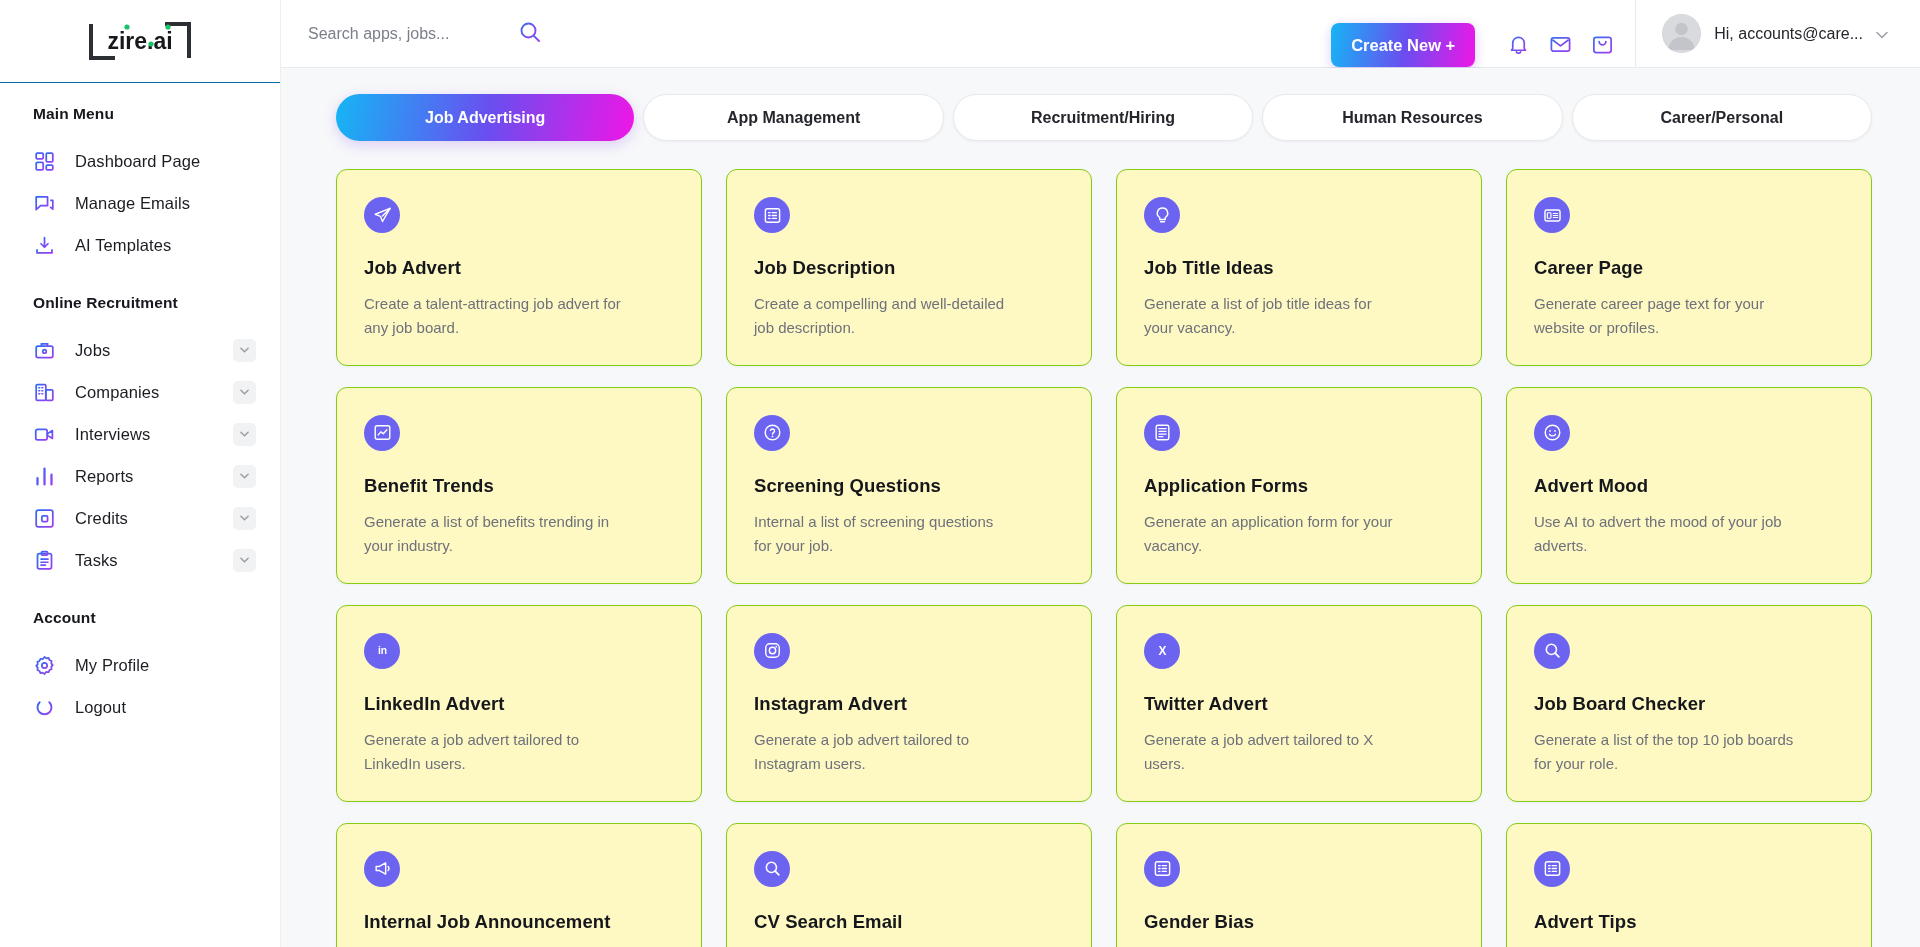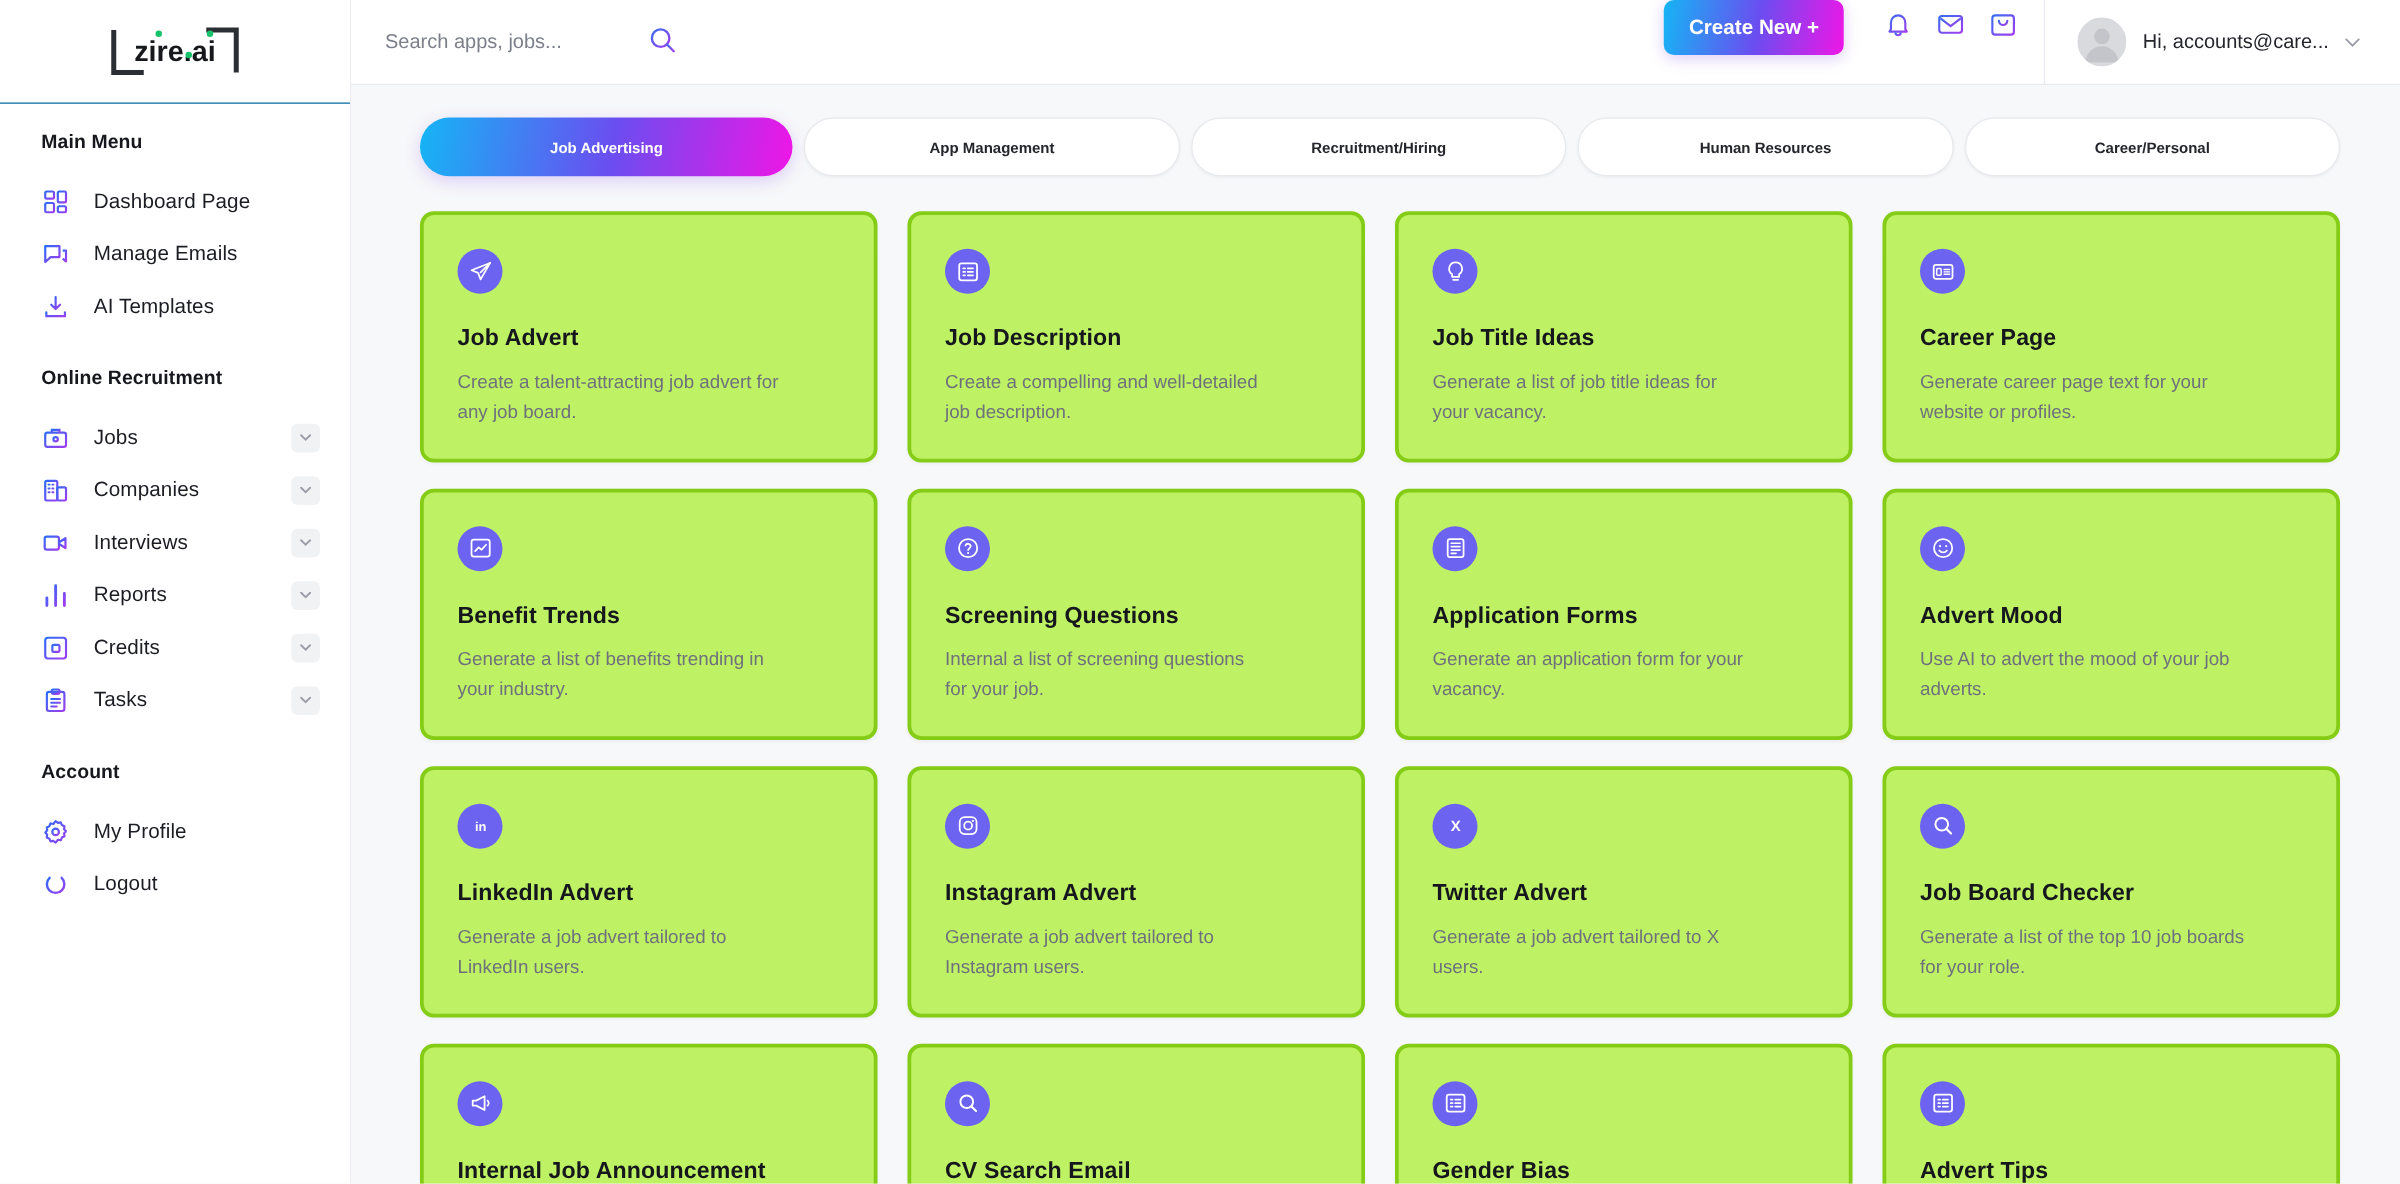--- a/index.html
+++ b/index.html
@@ -70,21 +70,21 @@
   .search-input {
     border: none; outline: none; background: transparent;
     font-family: "Liberation Sans", sans-serif;
     font-size: 16px; color: #6e7280; width: 200px;
   }
   .search-input::placeholder { color: #7b7f8a; }
   .search-btn {
     background: none; border: none; cursor: pointer;
     padding: 0; margin-left: 10px; display: flex; align-items: center;
   }
-  .topbar-right { display: flex; align-items: flex-start; height: 100%; }
+  .topbar-right { display: flex; align-items: flex-end; height: 100%; }
   .create-btn {
     height: 44px; padding: 0 20px;
     border: none; border-radius: 8px; cursor: pointer;
     background: linear-gradient(100deg, #15b5f5 0%, #6b4df0 52%, #ef16e6 100%);
     color: #fff; font-size: 16.5px; font-weight: bold;
     font-family: "Liberation Sans", sans-serif;
     box-shadow: 0 3px 12px rgba(120,60,230,.25);
     margin-right: 22px; white-space: nowrap;
   }
   .hdr-ico-btn {
@@ -108,41 +108,41 @@
   .content {
     flex: 1 1 auto; overflow: hidden;
     padding: 26px 48px 0 55px;
     background: #f7f8fa;
   }
   .tabs { display: flex; gap: 9px; margin-bottom: 28px; }
   .tab {
     flex: 1 1 0; height: 47px;
     border-radius: 24px; cursor: pointer;
     display: flex; align-items: center; justify-content: center;
-    font-size: 12px; font-weight: bold;
+    font-size: 16px; font-weight: bold;
     font-family: "Liberation Sans", sans-serif;
     background: #fff; color: #24262c;
     border: 1px solid #e7e9ec;
     box-shadow: 0 1px 3px rgba(20,24,40,.05);
     white-space: nowrap;
   }
   .tab.active {
     background: linear-gradient(100deg, #15b5f5 0%, #6b4df0 52%, #ef16e6 100%);
     color: #fff; border: none;
     box-shadow: 0 4px 14px rgba(120,60,230,.22);
   }
 
   .grid {
     display: grid;
     grid-template-columns: repeat(4, 1fr);
     gap: 21px 24px;
   }
   .card {
-    background: #bef264;
-    border: 3px solid #84cc16;
+    background: #fef9c3;
+    border: 1px solid #84cc16;
     border-radius: 11px;
     padding: 27px 27px 24px 27px;
     min-height: 192px;
     box-shadow: 0 1px 3px rgba(25,28,45,.045);
     cursor: pointer;
   }
   .card-ico {
     width: 36px; height: 36px; border-radius: 50%;
     background: #6c63f0;
     display: flex; align-items: center; justify-content: center;

